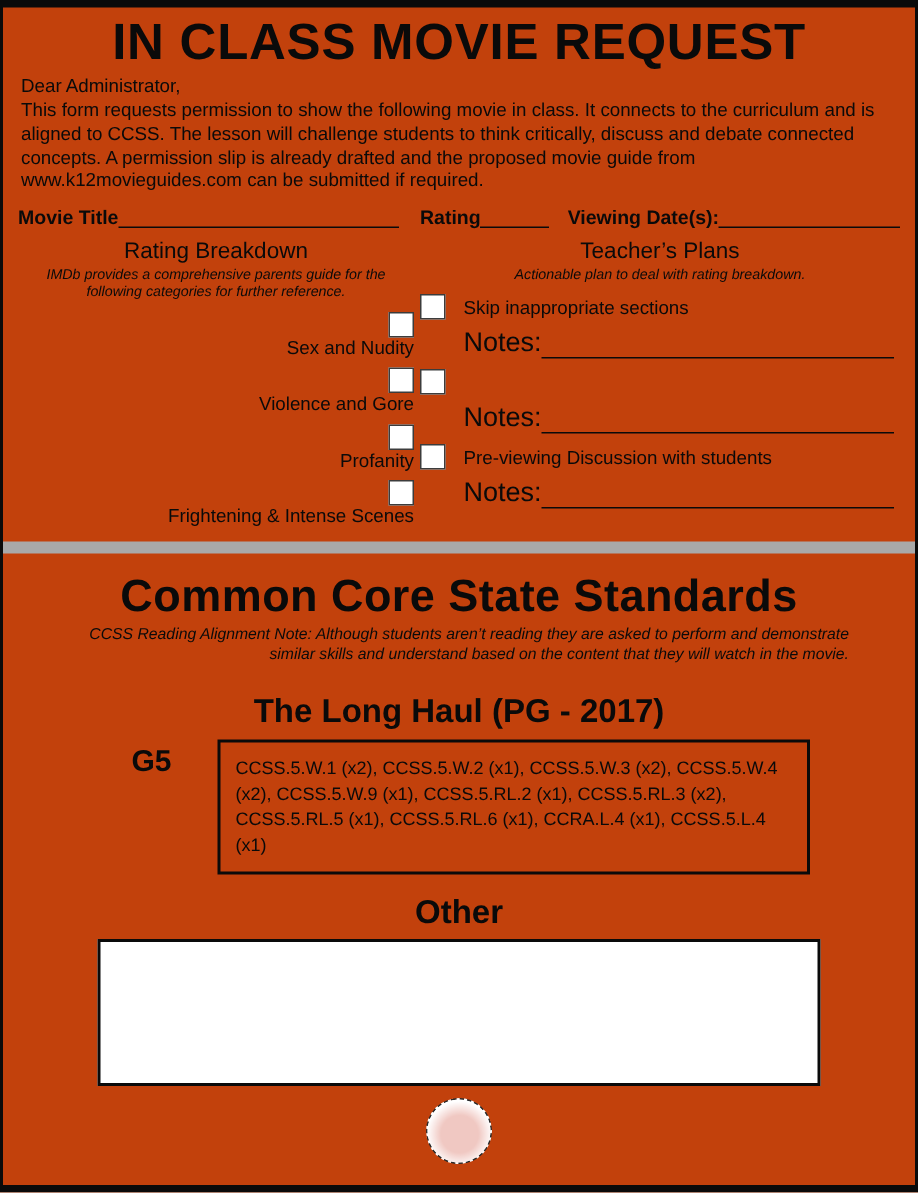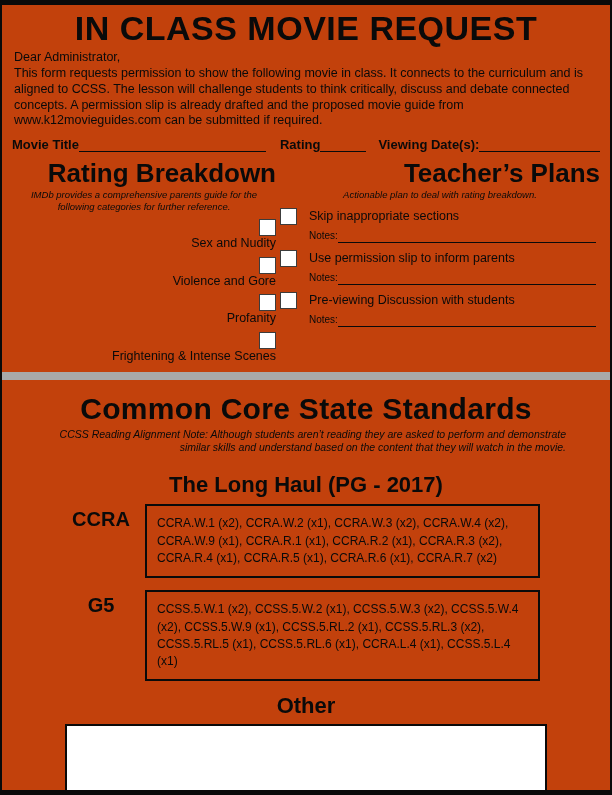--- a/index.html
+++ b/index.html
@@ -51,23 +51,23 @@
   .fl-title { flex: 1.55; margin-right: 14px; }
   .fl-rating { width: 46px; margin-right: 12px; }
   .fl-date { flex: 1; }
 
   
   .two-col { display: flex; }
   .col-left { width: 264px; flex: none; }
   .col-right { flex: 1; padding-left: 4px; }
 
   .col-h2 {
-    text-align: right;
-    font-size: 26px;
-    font-weight: 700;
+    text-align: center;
+    font-size: 15px;
+    font-weight: 400;
     line-height: 1.05;
     margin-bottom: 2px;
   }
   .subnote {
     text-align: center;
     font-style: italic;
     font-size: 9.5px;
     line-height: 1.2;
     margin: 0 auto 7px auto;
     max-width: 250px;
@@ -86,22 +86,23 @@
     flex: none;
     display: inline-block;
   }
   .check-label { font-size: 12.5px; margin-left: 13px; }
 
   .plan-item { margin-bottom: 7px; }
   .plan-top { display: flex; align-items: center; }
   .plan-label { font-size: 12.5px; margin-left: 12px; }
   .notes-row {
     display: flex;
+    align-items: flex-end;
     margin: 5px 4px 0 29px;
-    font-size: 10px;
+    font-size: 18px;
   }
   .notes-line {
     flex: 1;
     border-bottom: 1px solid #0a0a0a;
     height: 13px;
   }
 
   
   .divider {
     height: 8px;
@@ -243,21 +244,20 @@
         </div>
         <div class="notes-row">
           <span>Notes:</span>
           <span class="notes-line"></span>
         </div>
       </div>
 
       <div class="plan-item">
         <div class="plan-top">
           <span class="checkbox"></span>
-          <span class="plan-label">Use permission slip to inform parents</span>
         </div>
         <div class="notes-row">
           <span>Notes:</span>
           <span class="notes-line"></span>
         </div>
       </div>
 
       <div class="plan-item">
         <div class="plan-top">
           <span class="checkbox"></span>
@@ -270,24 +270,20 @@
       </div>
     </div>
   </div>
 
   <div class="divider"></div>
 
   <h1 class="ccss-title">Common Core State Standards</h1>
   <p class="ccss-note">CCSS Reading Alignment Note: Although students aren’t reading they are asked to perform and demonstrate similar skills and understand based on the content that they will watch in the movie.</p>
   <h2 class="movie-heading">The Long Haul (PG - 2017)</h2>
 
-  <div class="std-row first">
-    <div class="std-label">CCRA</div>
-    <div class="std-box">CCRA.W.1 (x2), CCRA.W.2 (x1), CCRA.W.3 (x2), CCRA.W.4 (x2), CCRA.W.9 (x1), CCRA.R.1 (x1), CCRA.R.2 (x1), CCRA.R.3 (x2), CCRA.R.4 (x1), CCRA.R.5 (x1), CCRA.R.6 (x1), CCRA.R.7 (x2)</div>
-  </div>
 
   <div class="std-row">
     <div class="std-label">G5</div>
     <div class="std-box">CCSS.5.W.1 (x2), CCSS.5.W.2 (x1), CCSS.5.W.3 (x2), CCSS.5.W.4 (x2), CCSS.5.W.9 (x1), CCSS.5.RL.2 (x1), CCSS.5.RL.3 (x2), CCSS.5.RL.5 (x1), CCSS.5.RL.6 (x1), CCRA.L.4 (x1), CCSS.5.L.4 (x1)</div>
   </div>
 
   <h2 class="other-heading">Other</h2>
   <div class="other-box"></div>
 
   <div class="footer">

